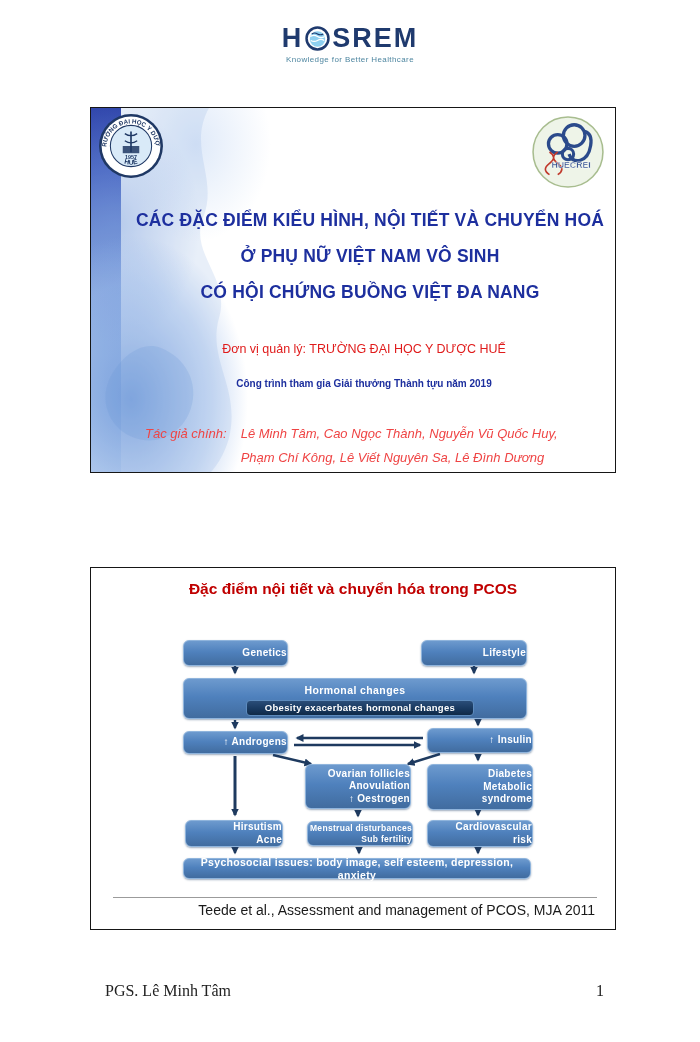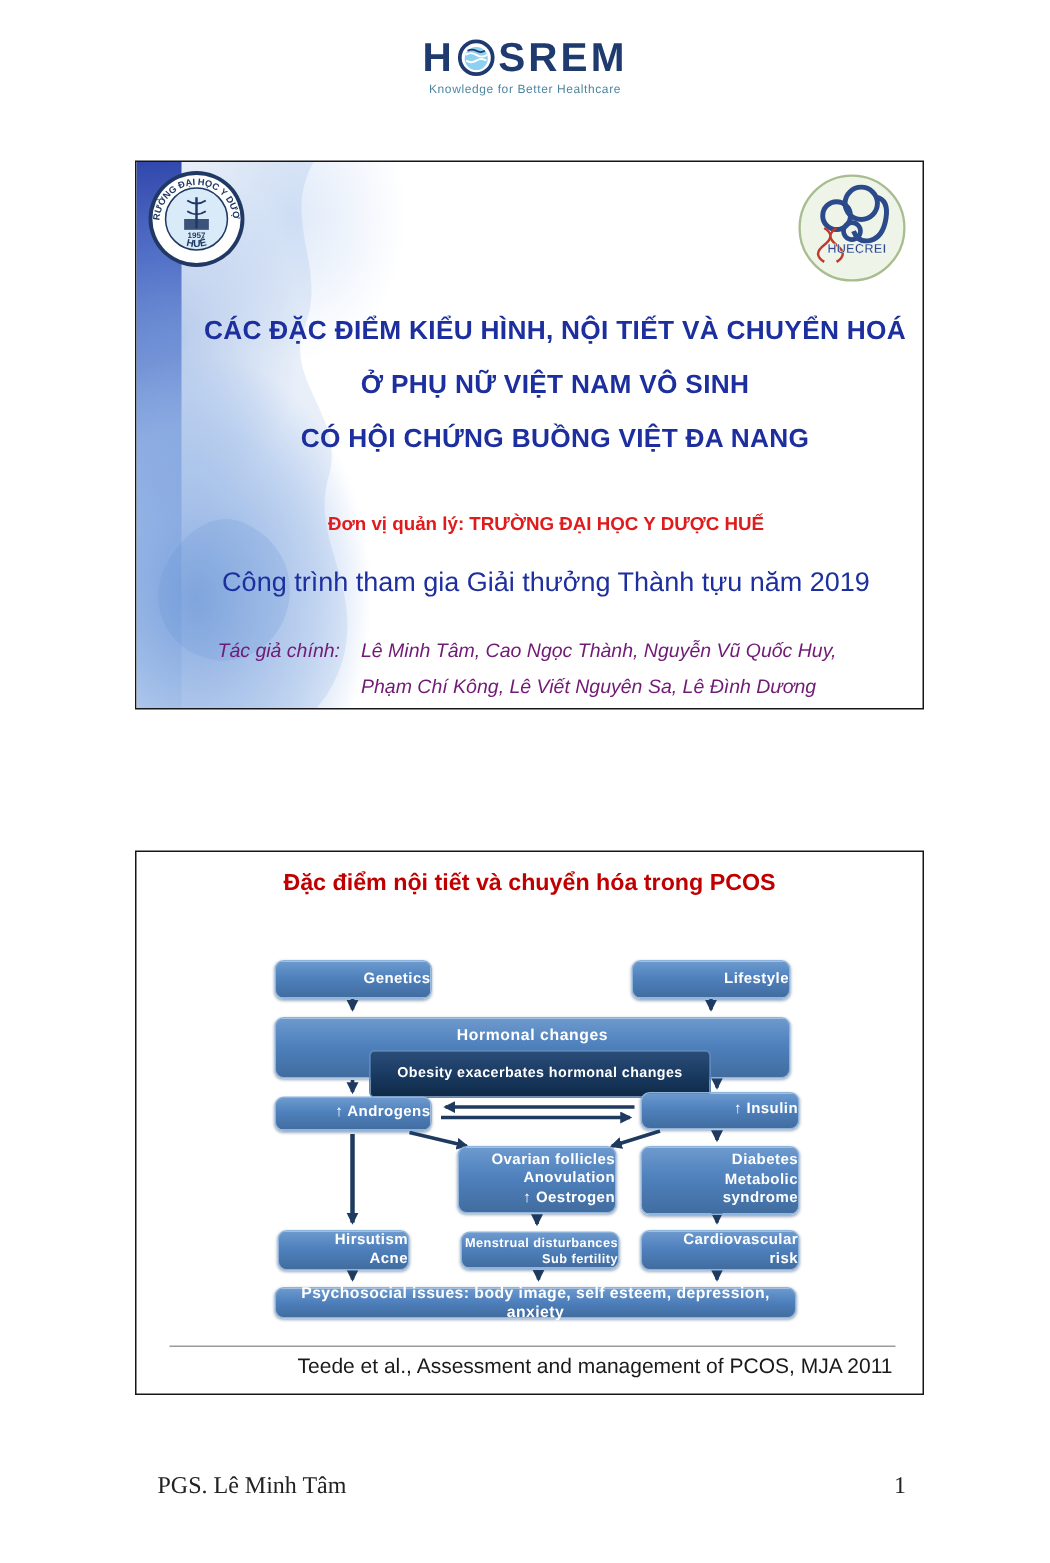--- a/index.html
+++ b/index.html
@@ -27,25 +27,25 @@
       radial-gradient(120px 170px at 10% 32%, rgba(120,156,220,.45), rgba(255,255,255,0) 70%),
       radial-gradient(100px 130px at 42% 10%, rgba(150,185,235,.30), rgba(255,255,255,0) 75%);}
   .s1-figure{position:absolute;left:0;top:0;pointer-events:none;}
 
   .seal{position:absolute;left:7px;top:5px;}
   .huecrei{position:absolute;right:10px;top:7px;}
 
   .s1-title{position:absolute;left:30px;right:8px;top:94px;text-align:center;
     color:#1d2f9e;font-weight:700;font-size:17.5px;line-height:36px;letter-spacing:.2px;padding-left:12px;}
   .s1-unit{position:absolute;left:30px;right:8px;top:234px;text-align:center;
-    color:#e01b1b;font-weight:700;font-size:12.5px;}
+    color:#e01b1b;font-weight:400;font-size:12.5px;}
   .s1-award{position:absolute;left:30px;right:8px;top:270px;text-align:center;
-    color:#1d2f9e;font-weight:400;font-size:18px;}
+    color:#1d2f9e;font-weight:700;font-size:10px;}
   .s1-authors{position:absolute;left:54px;top:314px;display:flex;gap:14px;
-    font-style:italic;font-size:13px;line-height:24px;color:#701a75;}
+    font-style:italic;font-size:13px;line-height:24px;color:#ef4444;}
   .s1-authors .lbl{white-space:nowrap;}
 
   
   .s2-title{position:absolute;left:0;right:0;top:12px;text-align:center;
     color:#c00000;font-weight:700;font-size:15.5px;}
   .dgm{position:absolute;left:0;top:0;width:526px;height:363px;}
   .dbox{position:absolute;box-sizing:border-box;border-radius:6px;
     background:linear-gradient(180deg,#6d9ace 0%,#4f81bd 45%,#416c9f 100%);
     border:1px solid #8fb4dc;box-shadow:0 1px 2px rgba(40,70,110,.45);
     color:#fff;font-weight:700;text-align:center;
@@ -176,21 +176,21 @@
 
       <div class="dbox" style="left:92px;top:72px;width:105px;height:26px;">
         <span>Genetics</span>
       </div>
       <div class="dbox" style="left:330px;top:72px;width:106px;height:26px;">
         <span>Lifestyle</span>
       </div>
 
       <div class="dbox" style="left:92px;top:110px;width:344px;height:41px;justify-content:flex-start;">
         <div class="hormonal-label">Hormonal changes</div>
-        <div class="dark-note" style="left:62px;top:21px;width:228px;height:32px;">
+        <div class="dark-note" style="left:62px;top:21px;width:228px;height:16px;">
           <span>Obesity exacerbates hormonal changes</span>
         </div>
       </div>
 
       <div class="dbox" style="left:92px;top:163px;width:105px;height:23px;">
         <span>↑ Androgens</span>
       </div>
       <div class="dbox" style="left:336px;top:160px;width:106px;height:25px;">
         <span>↑ Insulin</span>
       </div>
@@ -199,21 +199,21 @@
         <span>Ovarian follicles</span>
         <span>Anovulation</span>
         <span>↑ Oestrogen</span>
       </div>
       <div class="dbox" style="left:336px;top:196px;width:106px;height:46px;">
         <span>Diabetes</span>
         <span>Metabolic</span>
         <span>syndrome</span>
       </div>
 
-      <div class="dbox" style="left:94px;top:252px;width:88px;height:27px;">
+      <div class="dbox" style="left:94px;top:252px;width:98px;height:27px;">
         <span>Hirsutism</span>
         <span>Acne</span>
       </div>
       <div class="dbox small-text" style="left:216px;top:253px;width:106px;height:25px;">
         <span>Menstrual disturbances</span>
         <span>Sub fertility</span>
       </div>
       <div class="dbox" style="left:336px;top:252px;width:106px;height:27px;">
         <span>Cardiovascular</span>
         <span>risk</span>

